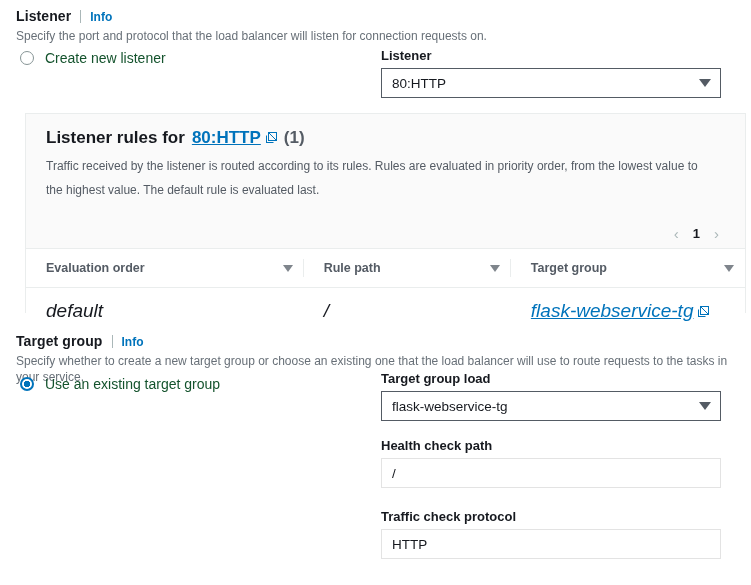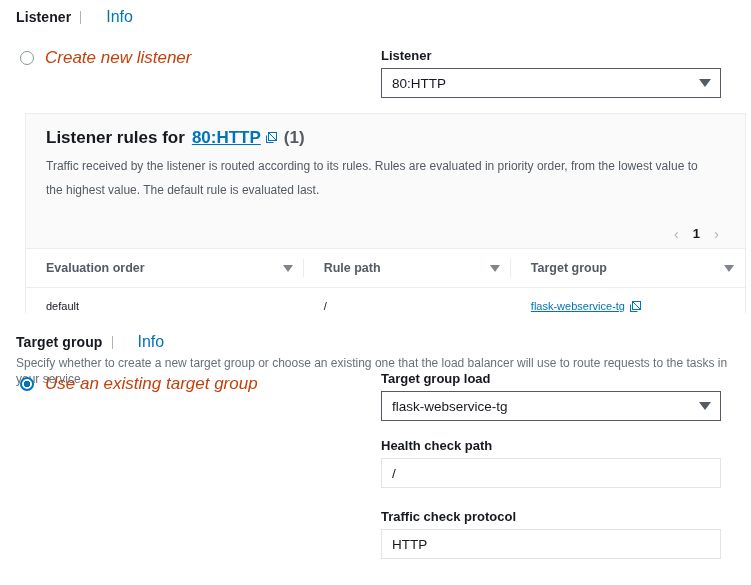--- a/index.html
+++ b/index.html
@@ -34,26 +34,25 @@
   .head-divider {
     display: inline-block;
     width: 1px;
     height: 13px;
     background: #aab7b8;
     margin: 0 9px;
     position: relative;
     top: 2px;
   }
   .info-link {
-    font-size: 16px;
-    font-weight: normal;
+    font-size: 12px;
+    font-weight: bold;
     color: #0073bb;
     text-decoration: none;
     cursor: pointer;
-    margin-left: 16px;
   }
   .section-desc {
     font-size: 12px;
     color: #687078;
     margin-top: 4px;
     line-height: 16px;
   }
   .radio-row {
     display: flex;
     align-items: center;
@@ -71,23 +70,22 @@
     margin-right: 11px;
     flex: none;
   }
   .radio-row.selected .radio-mark {
     border-color: #0073bb;
     border-width: 2px;
     background:
       radial-gradient(circle at 50% 50%, #0073bb 0 3.2px, #ffffff 3.3px 100%);
   }
   .radio-label {
-    font-size: 17px;
-    color: #c2410c;
-    font-style: italic;
+    font-size: 14px;
+    color: #14532d;
   }
 
   
   .field-label {
     font-size: 13px;
     font-weight: bold;
     color: #16191f;
     margin-bottom: 5px;
   }
   .control {
@@ -244,24 +242,25 @@
   .sort-tri {
     width: 0; height: 0;
     border-left: 5px solid transparent;
     border-right: 5px solid transparent;
     border-top: 7px solid #687078;
     opacity: .85;
     cursor: pointer;
     flex: none;
   }
   table.rules td {
-    font-size: 11px;
+    font-size: 19px;
     color: #16191f;
     padding: 12px 0 12px 20px;
     vertical-align: middle;
+    font-style: italic;
   }
   td.cell-link a {
     color: #0073bb;
     text-decoration: underline;
     display: inline-flex;
     align-items: center;
     gap: 5px;
     cursor: pointer;
   }
 
@@ -278,20 +277,21 @@
 </style>
 </head>
 <body>
 
 <div id="listener-section">
   <div class="section-head">
     <span class="section-title">Listener</span>
     <span class="head-divider"></span>
     <a class="info-link">Info</a>
   </div>
+  <div class="section-desc">Specify the port and protocol that the load balancer will listen for connection requests on.</div>
 </div>
 
 <div id="listener-radios">
   <div class="radio-row">
     <span class="radio-mark"></span>
     <span class="radio-label">Create new listener</span>
   </div>
 </div>
 
 <div id="listener-field">

